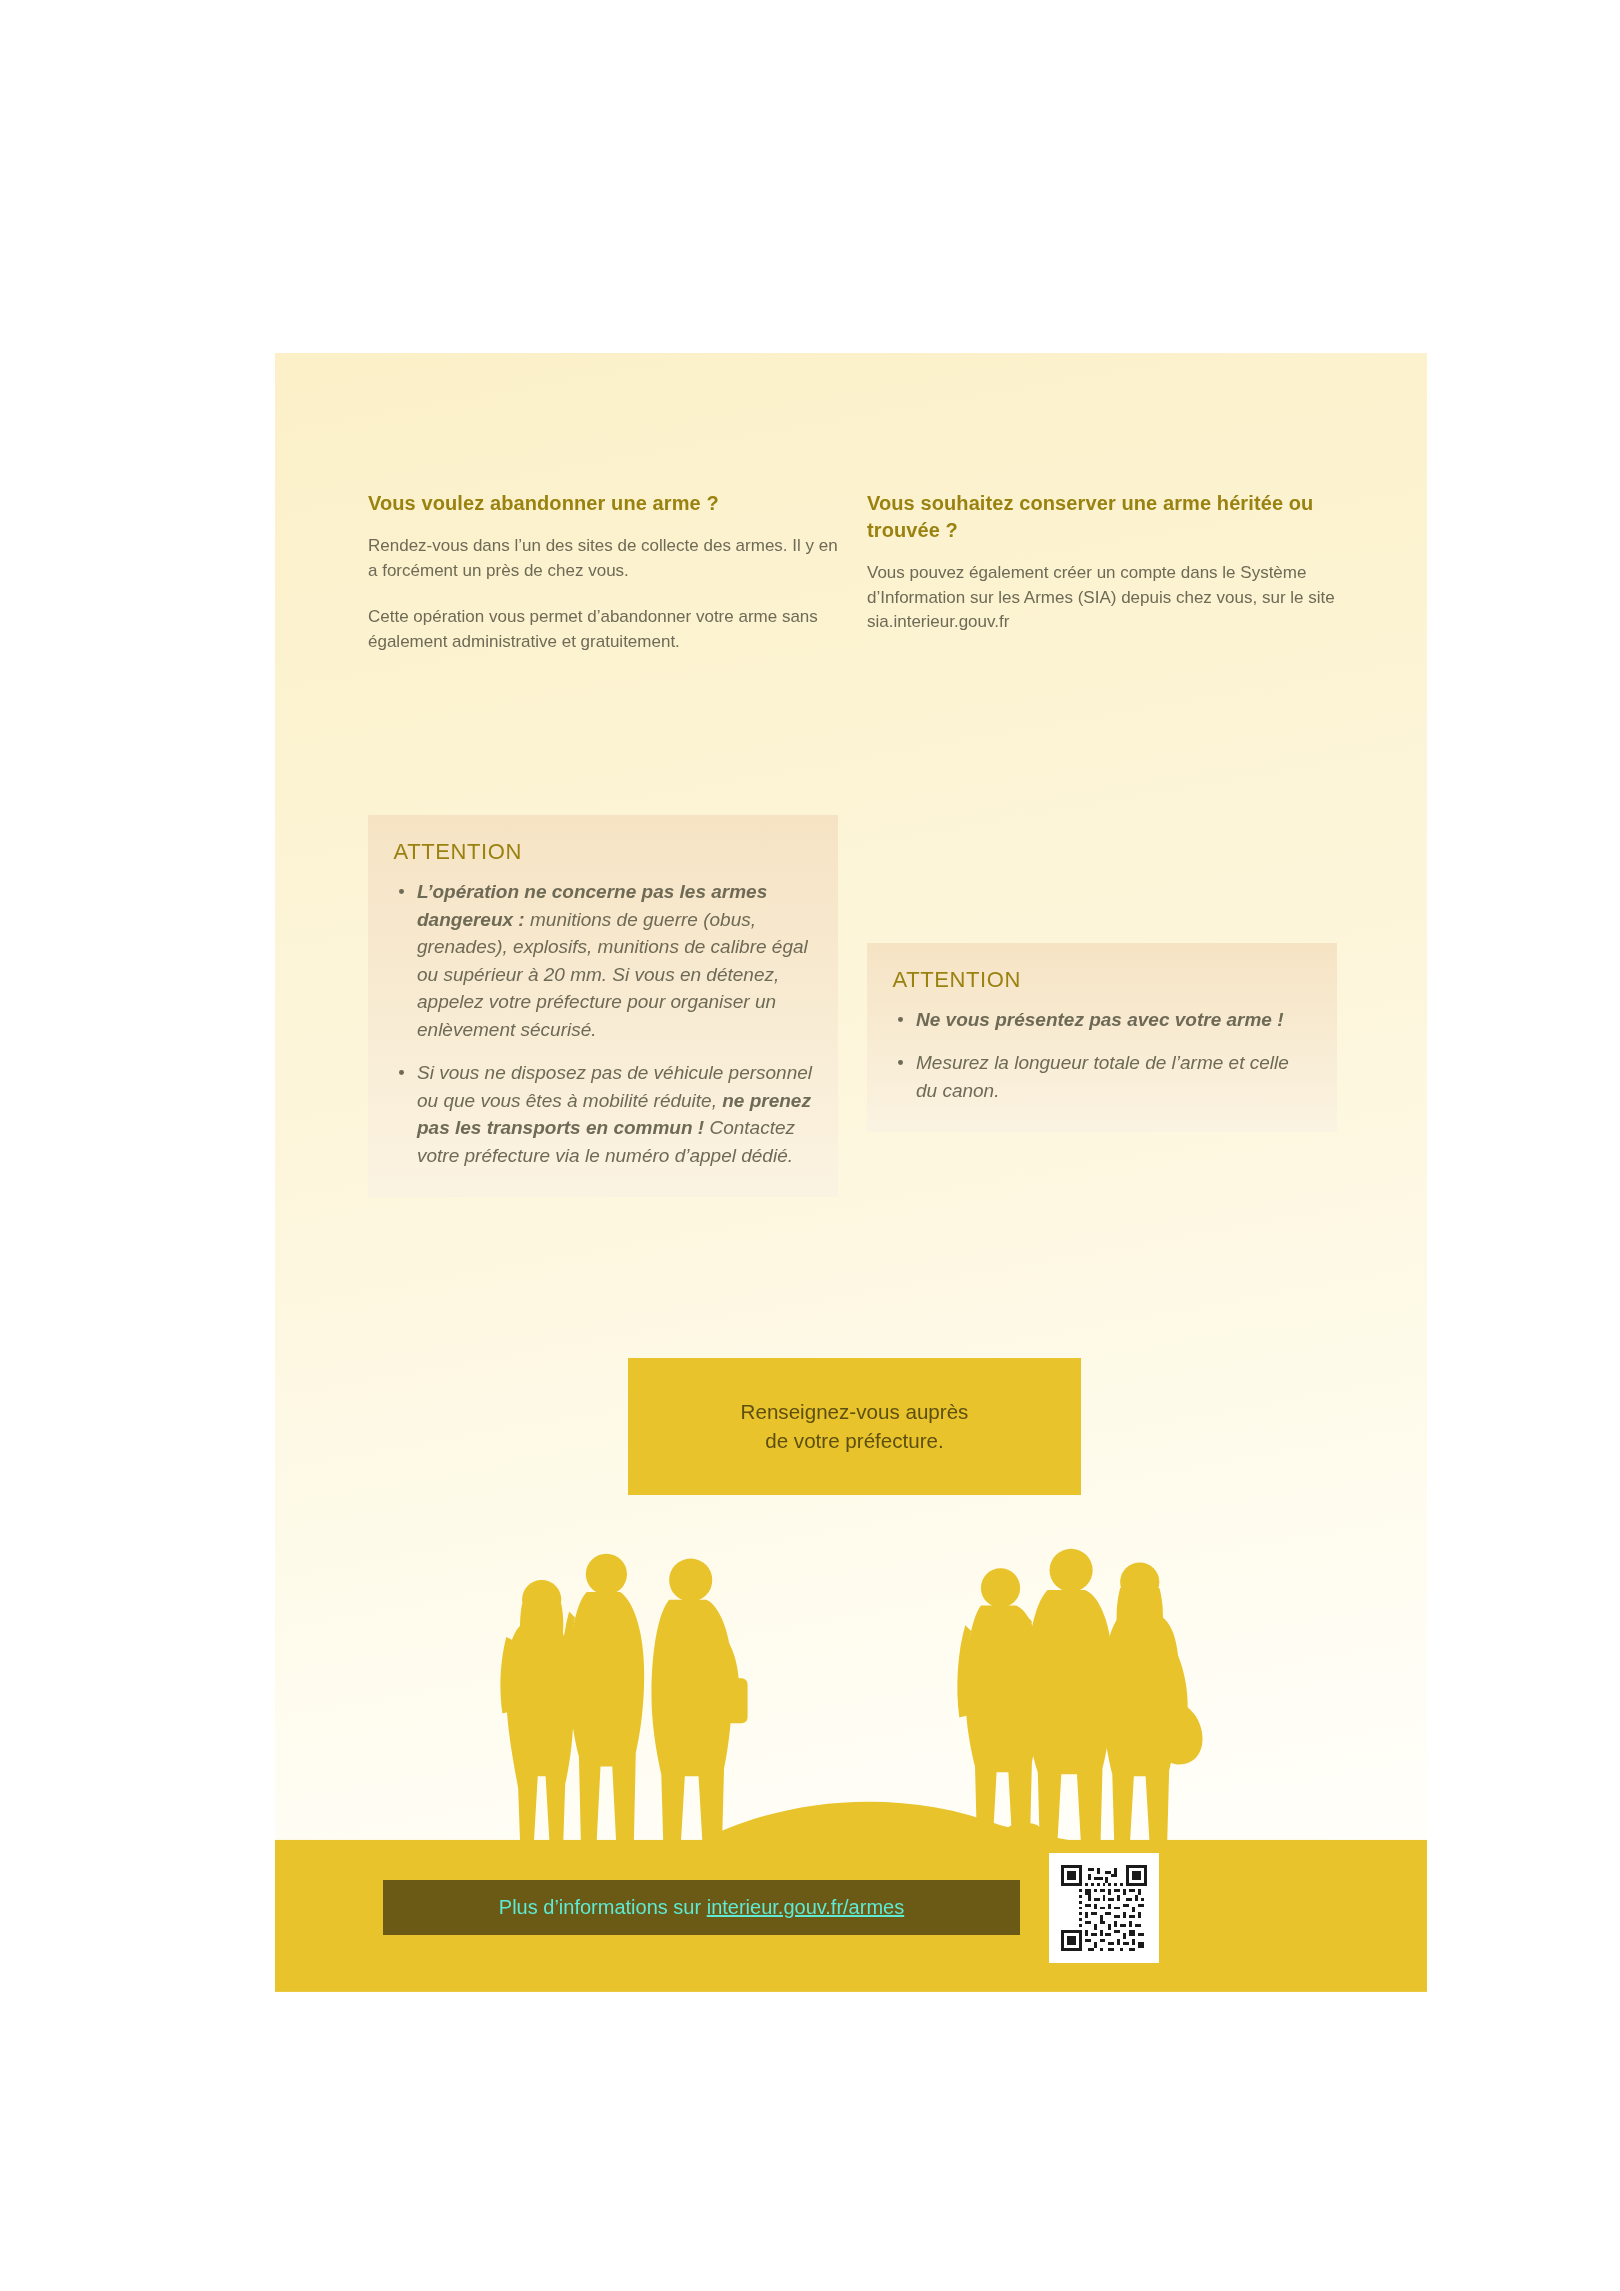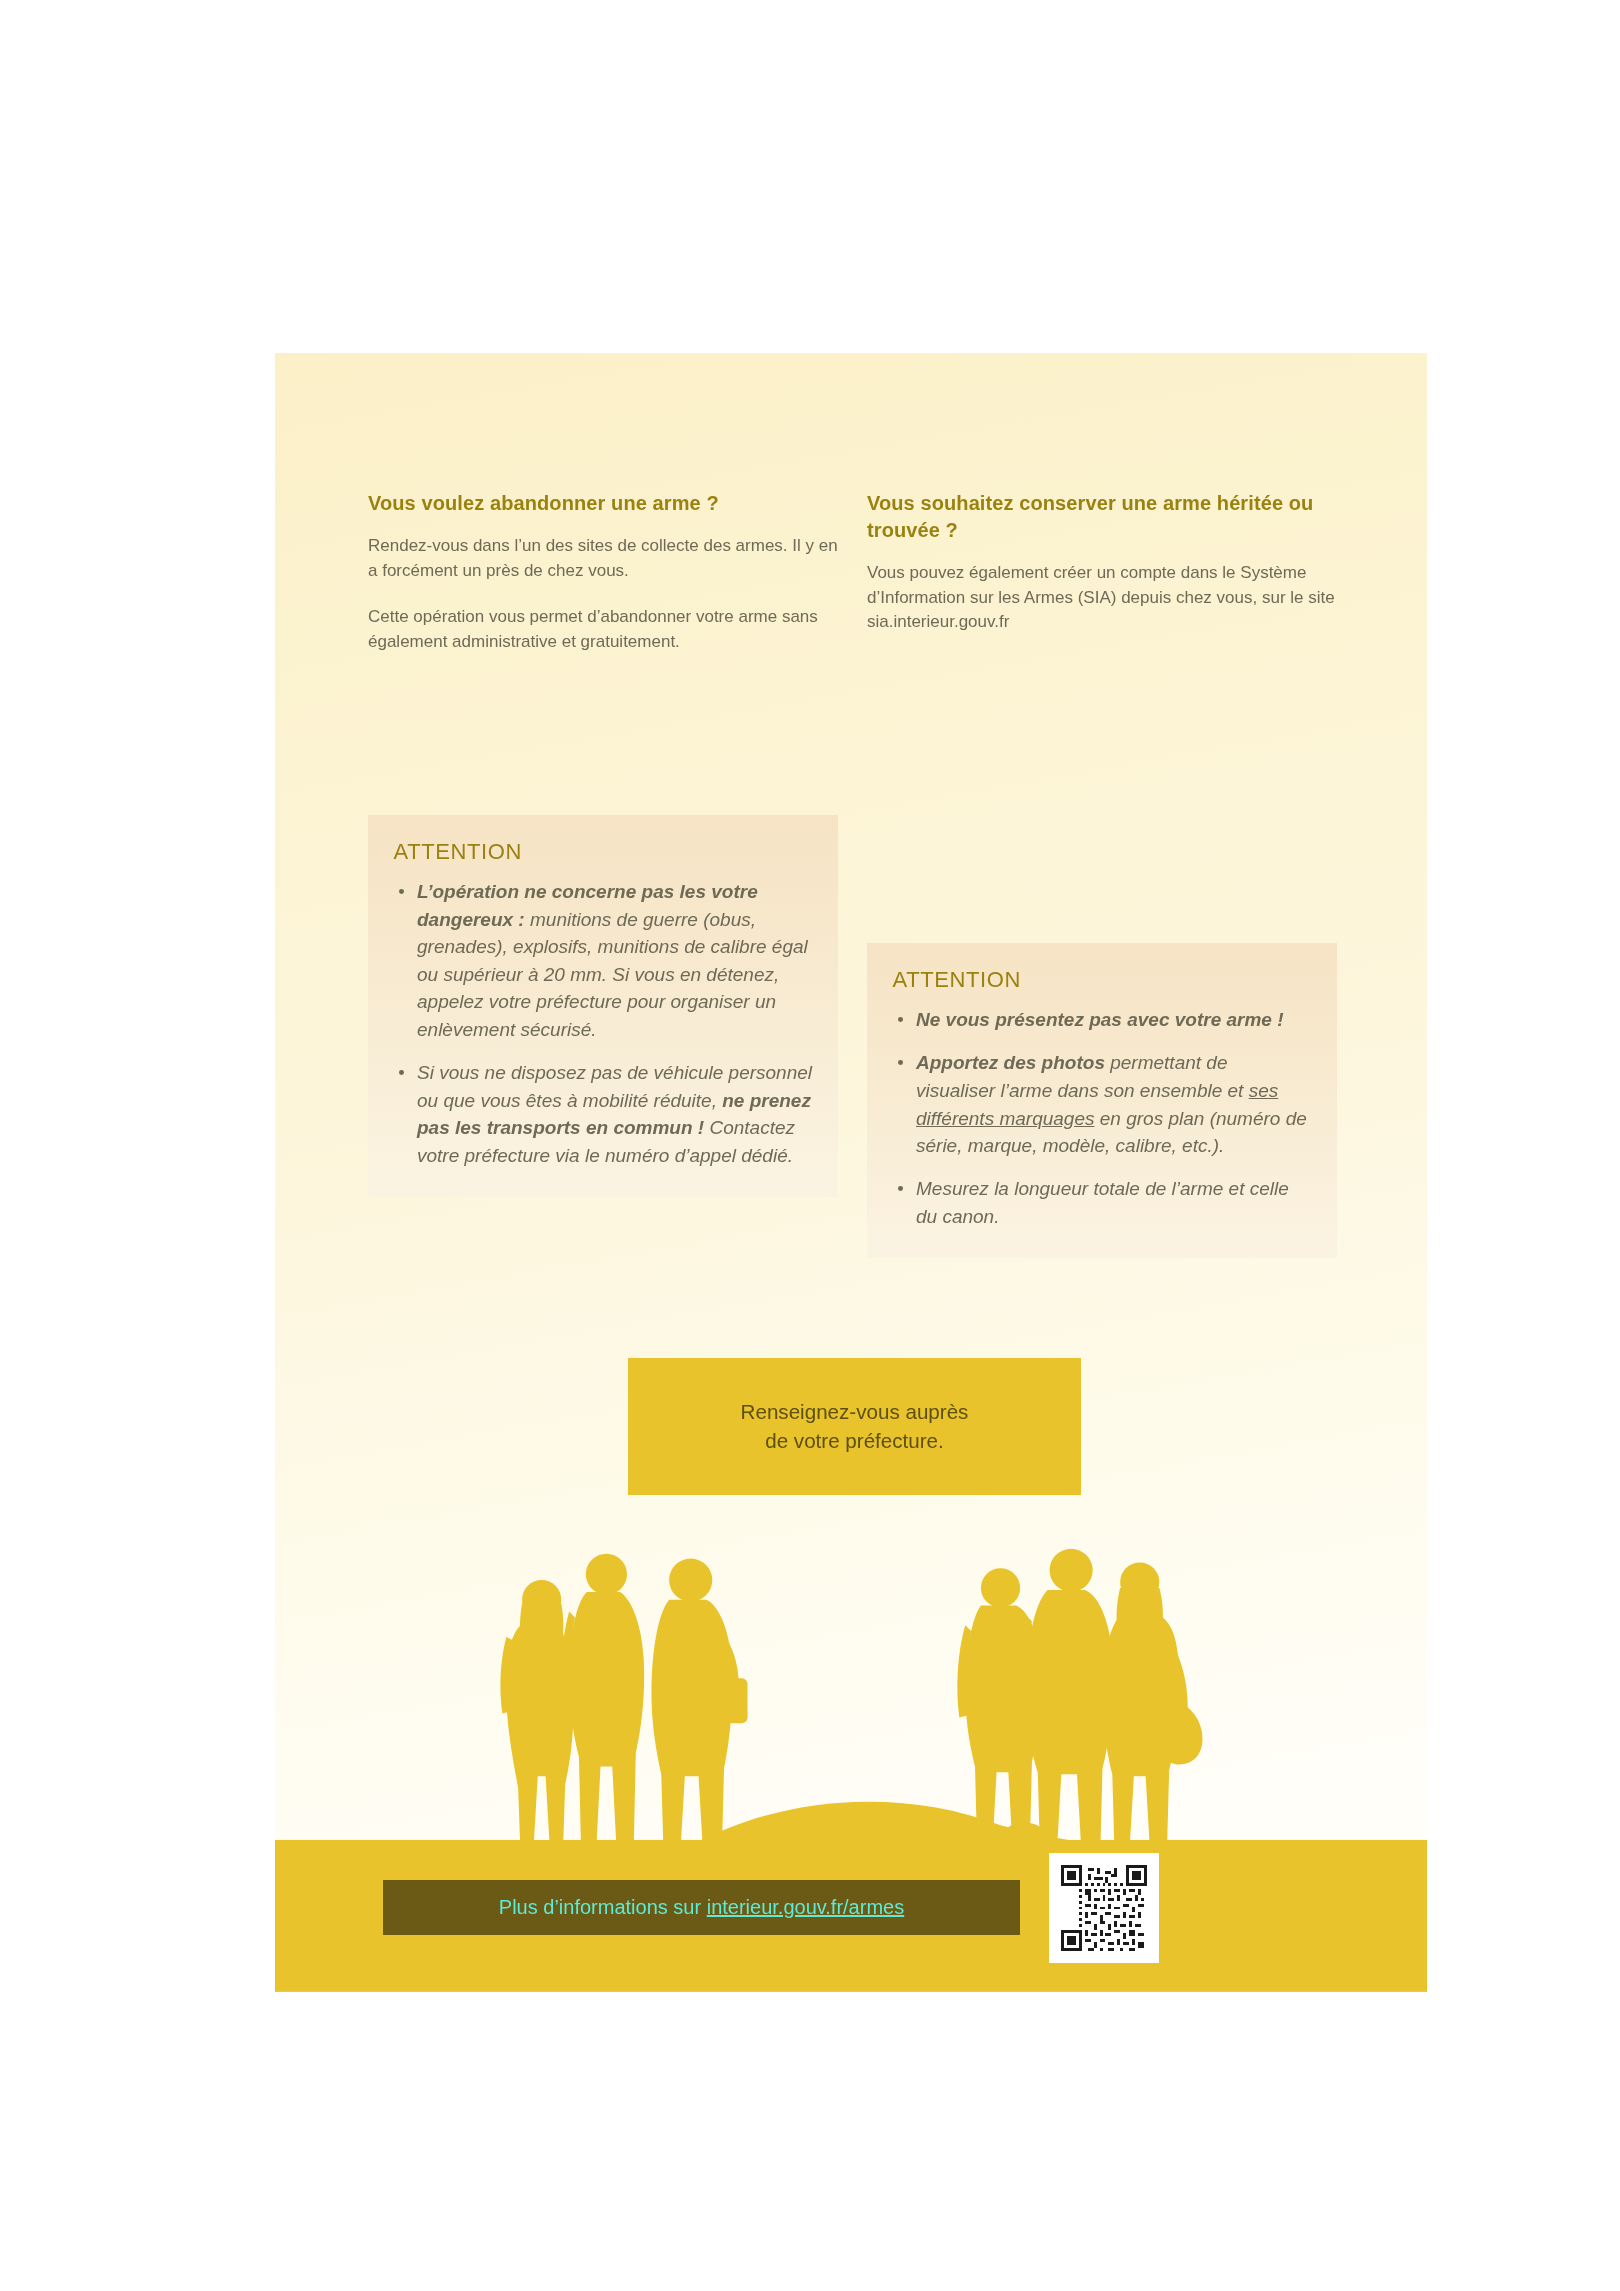--- a/index.html
+++ b/index.html
@@ -195,41 +195,38 @@
 
       <div class="col" style="height:863px;">
         <h2 class="col-title">Vous voulez abandonner une arme ?</h2>
         <p class="body">Rendez-vous dans l’un des sites de collecte des armes. Il y en a forcément un près de chez vous.</p>
         <p class="body last">Cette opération vous permet d’abandonner votre arme sans également administrative et gratuitement.</p>
 
         <div class="attention-box left-att">
           <div class="attention-title">ATTENTION</div>
           <ul class="attention-list">
             <li>
-              <b>L’opération ne concerne pas les votre dangereux :</b><span> munitions de guerre (obus, grenades), explosifs, munitions de calibre égal ou supérieur à 20 mm. Si vous en détenez, appelez votre préfecture pour organiser un enlèvement sécurisé.</span>
+              <b>L’opération ne concerne pas les armes dangereux :</b><span> munitions de guerre (obus, grenades), explosifs, munitions de calibre égal ou supérieur à 20 mm. Si vous en détenez, appelez votre préfecture pour organiser un enlèvement sécurisé.</span>
             </li>
             <li>
               <span>Si vous ne disposez pas de véhicule personnel ou que vous êtes à mobilité réduite, <b>ne prenez pas les transports en commun !</b> Contactez votre préfecture via le numéro d’appel dédié.</span>
             </li>
           </ul>
         </div>
       </div>
 
       <div class="col" style="height:863px;">
         <h2 class="col-title">Vous souhaitez conserver une arme héritée ou trouvée ?</h2>
         <p class="body last">Vous pouvez également créer un compte dans le Système d’Information sur les Armes (SIA) depuis chez vous, sur le site sia.interieur.gouv.fr</p>
 
         <div class="attention-box right-att">
           <div class="attention-title">ATTENTION</div>
           <ul class="attention-list">
             <li>
               <b>Ne vous présentez pas avec votre arme !</b>
-            </li>
-            <li>
-              <span><b>Apportez des photos</b> permettant de visualiser l’arme dans son ensemble et <u>ses différents marquages</u> en gros plan (numéro de série, marque, modèle, calibre, etc.).</span>
             </li>
             <li>
               <span>Mesurez la longueur totale de l’arme et celle du canon.</span>
             </li>
           </ul>
         </div>
       </div>
 
     </div>
 

